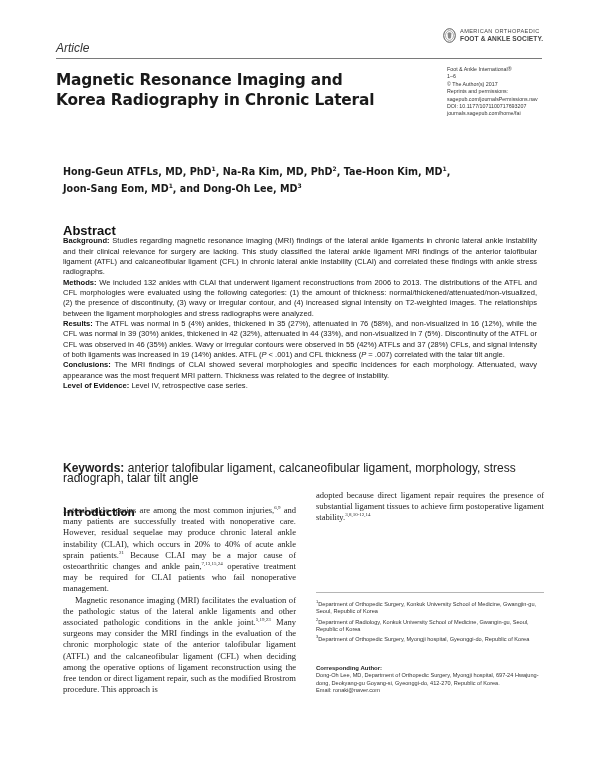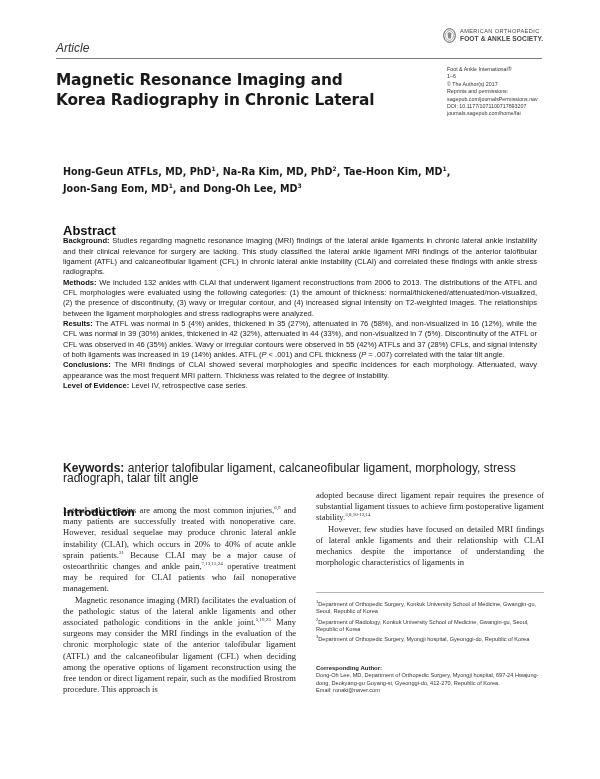--- a/index.html
+++ b/index.html
@@ -90,21 +90,20 @@
 
 <div class="abs intro-head">Introduction</div>
 
 <div class="abs col col-left">
   <p><span>Lateral ankle sprains are among the most common injuries,</span><sup>6,9</sup><span> and many patients are successfully treated with nonoperative care. However, residual sequelae may produce chronic lateral ankle instability (CLAI), which occurs in 20% to 40% of acute ankle sprain patients.</span><sup>21</sup><span> Because CLAI may be a major cause of osteoarthritic changes and ankle pain,</span><sup>7,13,15,24</sup><span> operative treatment may be required for CLAI patients who fail nonoperative management.</span></p>
   <p class="indent"><span>Magnetic resonance imaging (MRI) facilitates the evaluation of the pathologic status of the lateral ankle ligaments and other associated pathologic conditions in the ankle joint.</span><sup>5,19,23</sup><span> Many surgeons may consider the MRI findings in the evaluation of the chronic morphologic state of the anterior talofibular ligament (ATFL) and the calcaneofibular ligament (CFL) when deciding among the operative options of ligament reconstruction using the free tendon or direct ligament repair, such as the modified Brostrom procedure. This approach is</span></p>
 </div>
 
 <div class="abs col col-right">
   <p><span>adopted because direct ligament repair requires the presence of substantial ligament tissues to achieve firm postoperative ligament stability.</span><sup>3,8,10-12,14</sup></p>
-  <p class="indent">However, few studies have focused on detailed MRI findings of lateral ankle ligaments and their relationship with CLAI mechanics despite the importance of understanding the morphologic characteristics of ligaments in</p>
 </div>
 
 <div class="abs fn-rule"></div>
 
 <div class="abs affil">
   <p><sup>1</sup><span>Department of Orthopedic Surgery, Konkuk University School of Medicine, Gwangjin-gu, Seoul, Republic of Korea</span></p>
   <p><sup>2</sup><span>Department of Radiology, Konkuk University School of Medicine, Gwangin-gu, Seoul, Republic of Korea</span></p>
   <p><sup>3</sup><span>Department of Orthopedic Surgery, Myongji hospital, Gyeonggi-do, Republic of Korea</span></p>
 </div>
 

